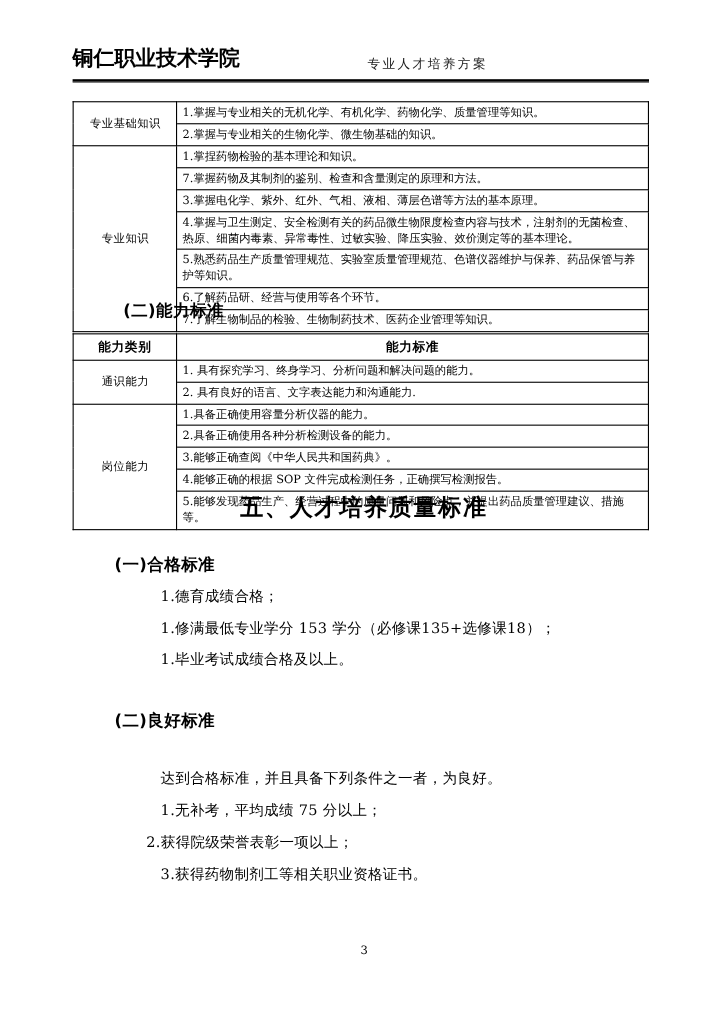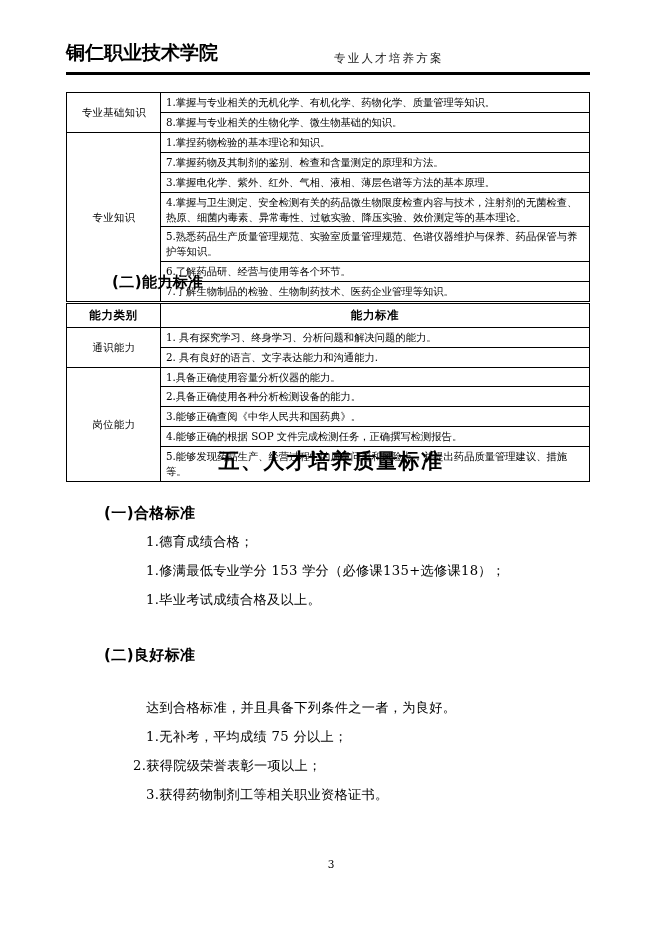--- a/index.html
+++ b/index.html
@@ -159,21 +159,21 @@
     <colgroup>
       <col class="col-cat">
       <col>
     </colgroup>
     <tbody>
       <tr>
         <td class="cat" rowspan="2">专业基础知识</td>
         <td>1.掌握与专业相关的无机化学、有机化学、药物化学、质量管理等知识。</td>
       </tr>
       <tr>
-        <td>8.掌握与专业相关的生物化学、微生物基础的知识。</td>
+        <td>2.掌握与专业相关的生物化学、微生物基础的知识。</td>
       </tr>
       <tr>
         <td class="cat" rowspan="7">专业知识</td>
         <td>1.掌捏药物检验的基本理论和知识。</td>
       </tr>
       <tr>
         <td>7.掌握药物及其制剂的鉴别、检查和含量测定的原理和方法。</td>
       </tr>
       <tr>
         <td>3.掌握电化学、紫外、红外、气相、液相、薄层色谱等方法的基本原理。</td>

